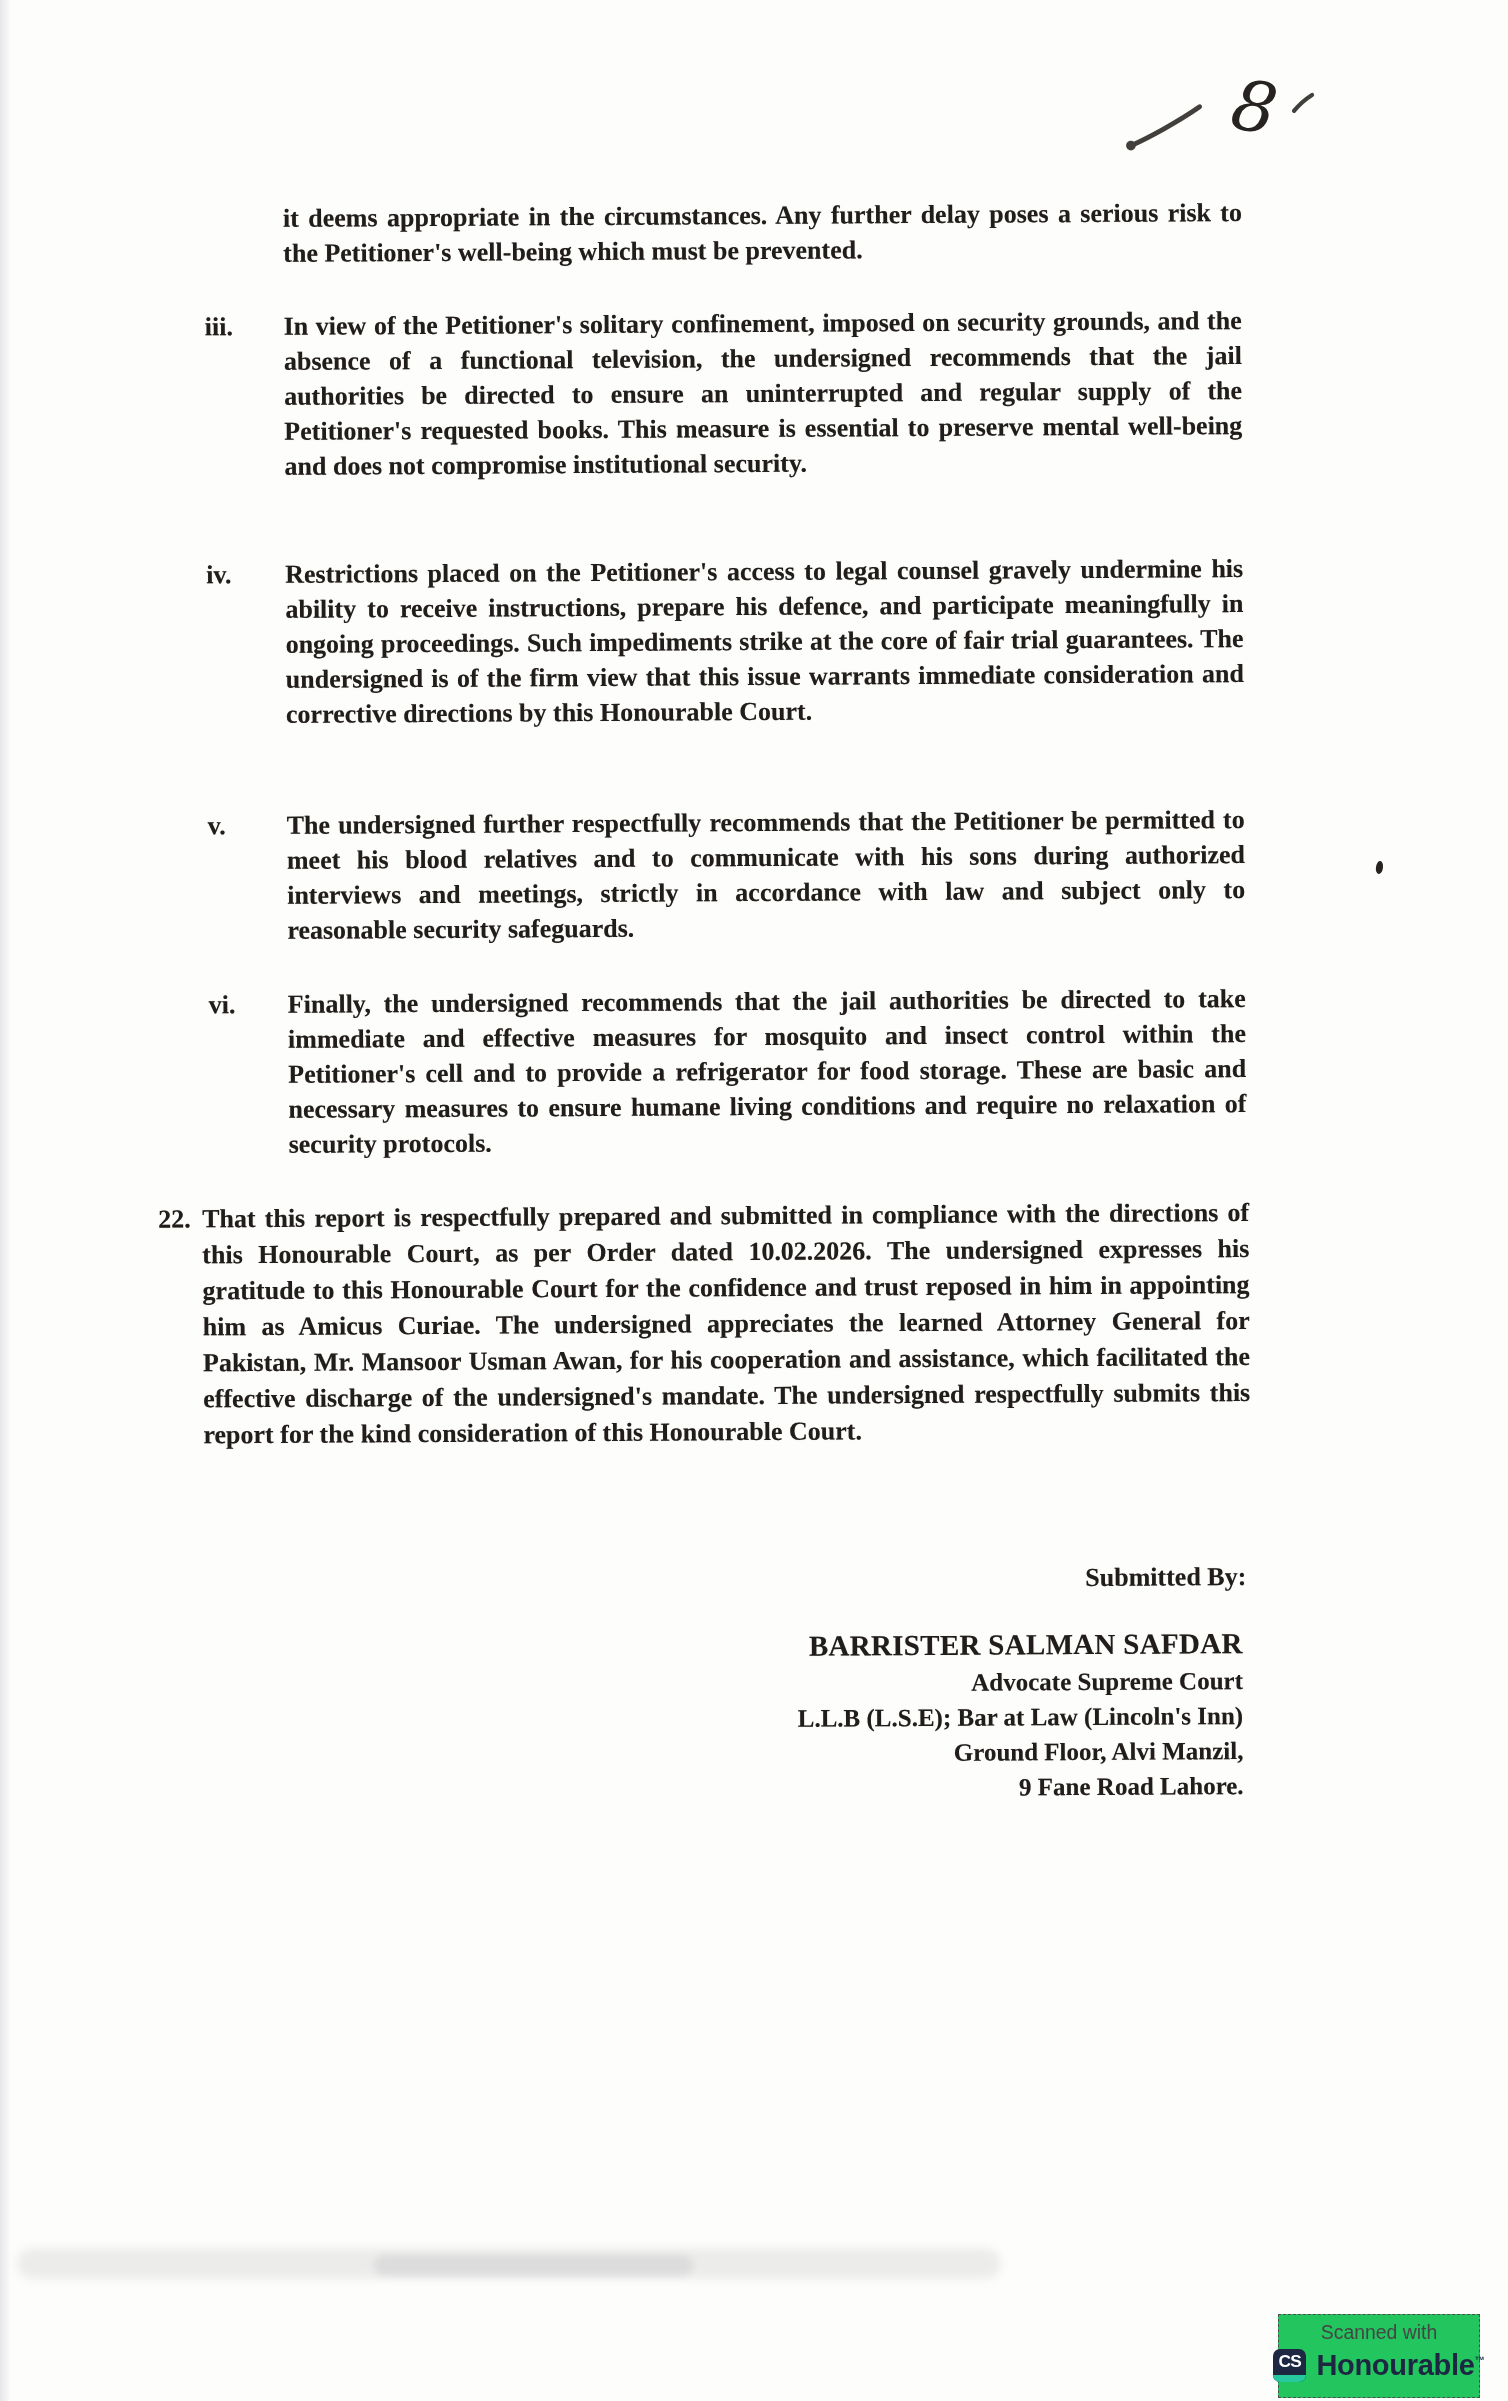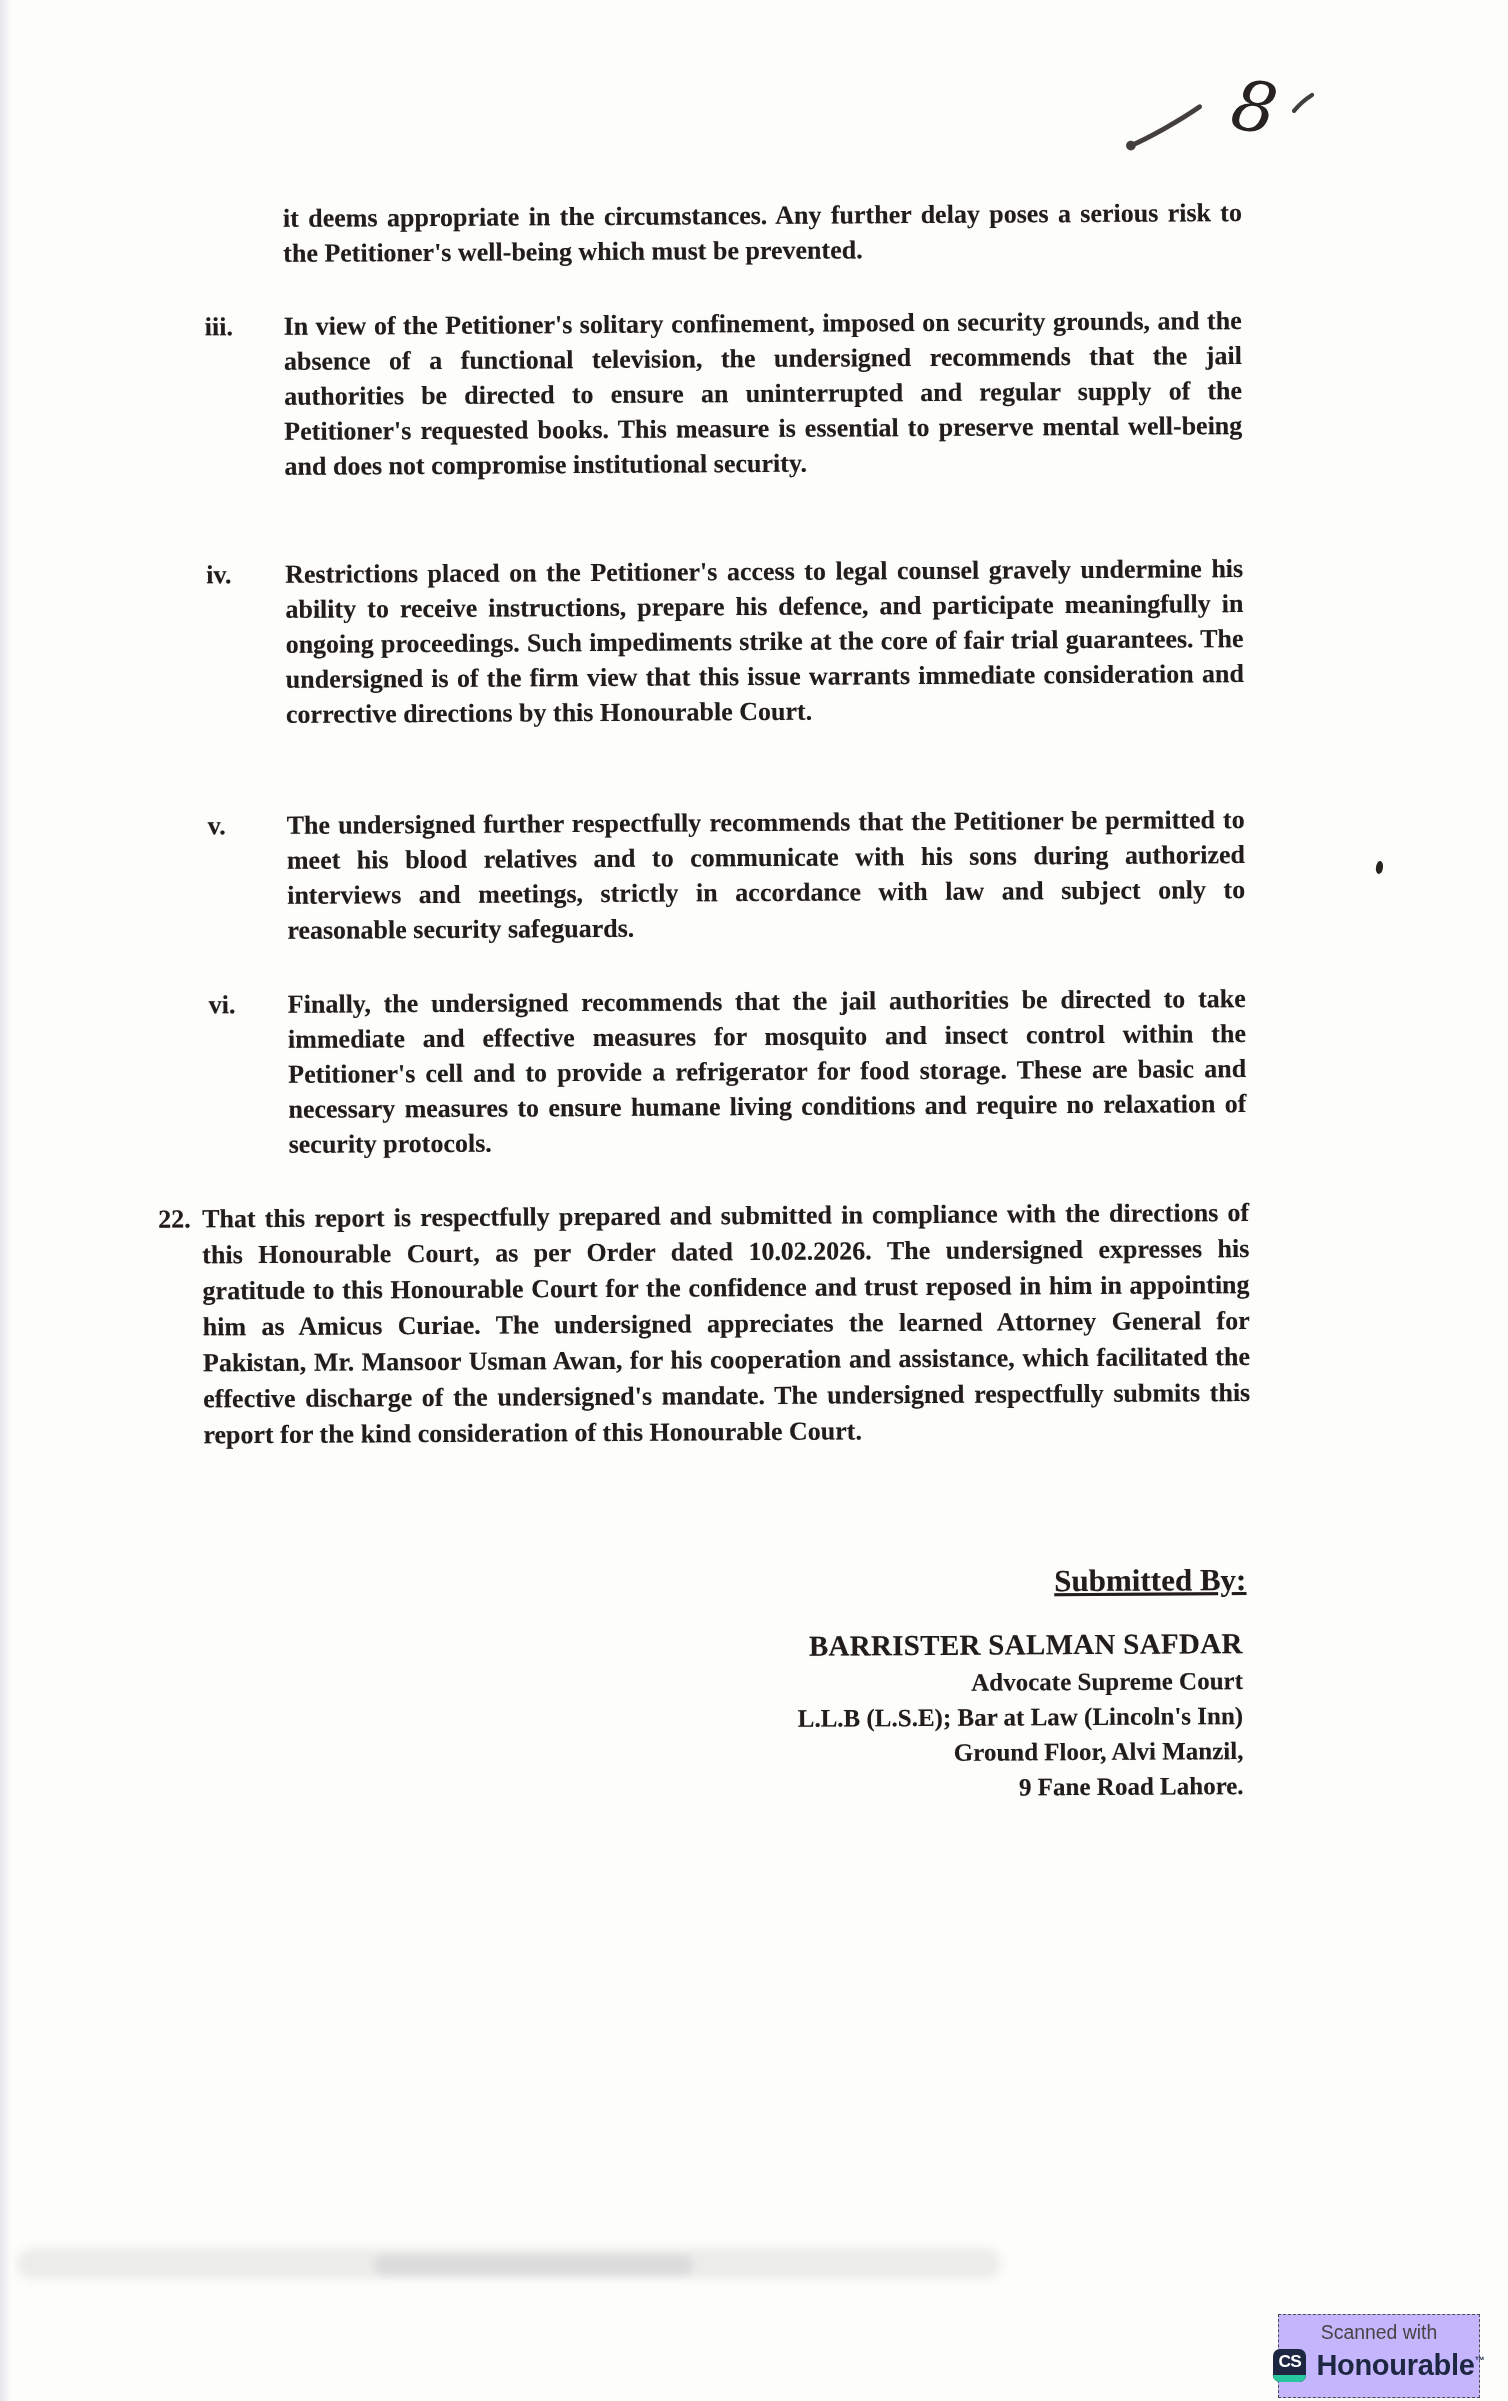--- a/index.html
+++ b/index.html
@@ -54,33 +54,32 @@
   .item-v   { top: 805px; }
   .item-vi  { top: 984px; }
   .closing {
     position: absolute; left: 158px; top: 1198px; width: 1091px; display: flex;
     font-size: 26px; line-height: 36px;
   }
   .closing .num22 { flex: none; width: 44px; }
   .closing .body22 { flex: 1; text-align: justify; }
   .submitted {
     position: absolute; right: 265px; top: 1565px;
-    font-size: 31px;
-    text-decoration: underline;
+    font-size: 26px;
   }
   .sig {
     position: absolute; right: 269px; top: 1626px; text-align: right;
   }
   .sig-name { font-size: 29px; line-height: 40px; letter-spacing: 0.3px; }
   .sig-line { font-size: 25px; line-height: 35px; }
 
   
   .badge {
     position: absolute; left: 1278px; top: 2314px; width: 202px; height: 84px;
-    background: #c4b5fd; border: 1.4px dashed #4e4e4e;
+    background: #22c55e; border: 1.4px dashed #4e4e4e;
     font-family: "Liberation Sans", "DejaVu Sans", sans-serif;
     text-shadow: none;
   }
   .scanned-with {
     margin-top: 6.2px; text-align: center;
     color: #454545; font-size: 19.4px; font-weight: 400;
   }
   .brand-row {
     display: flex; align-items: center; justify-content: center;
     gap: 10px; margin-top: 4.8px;

